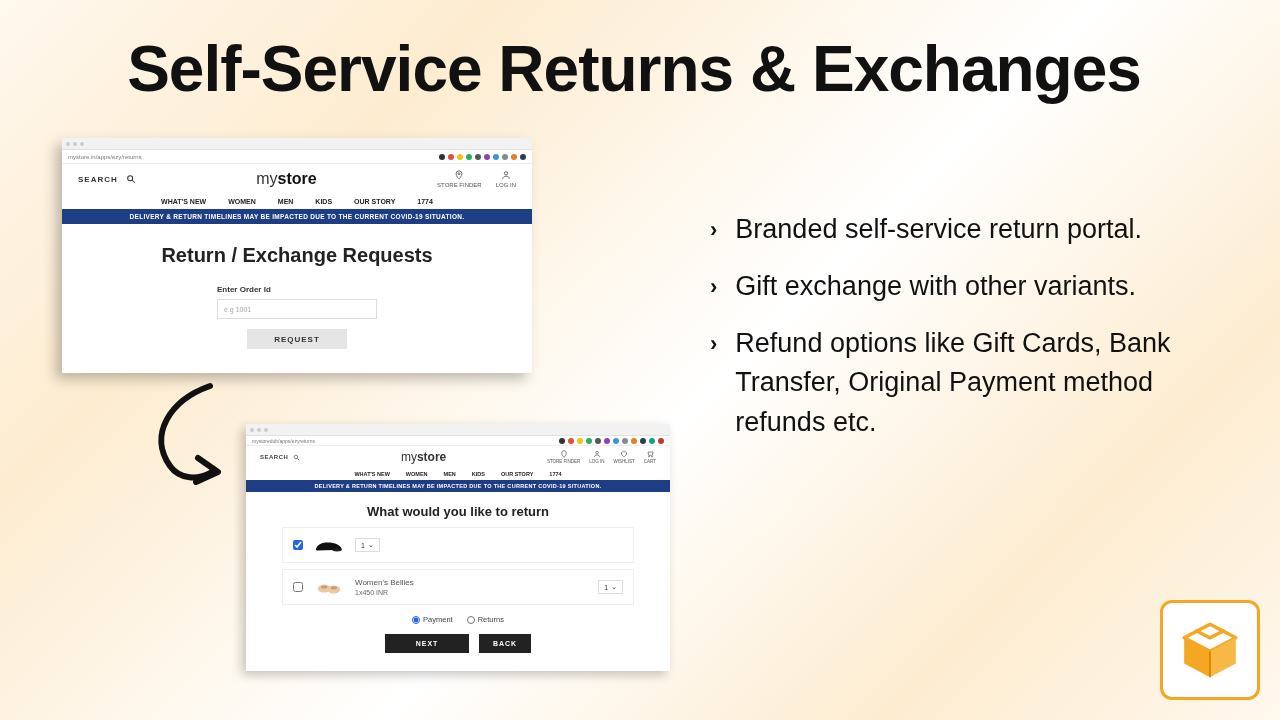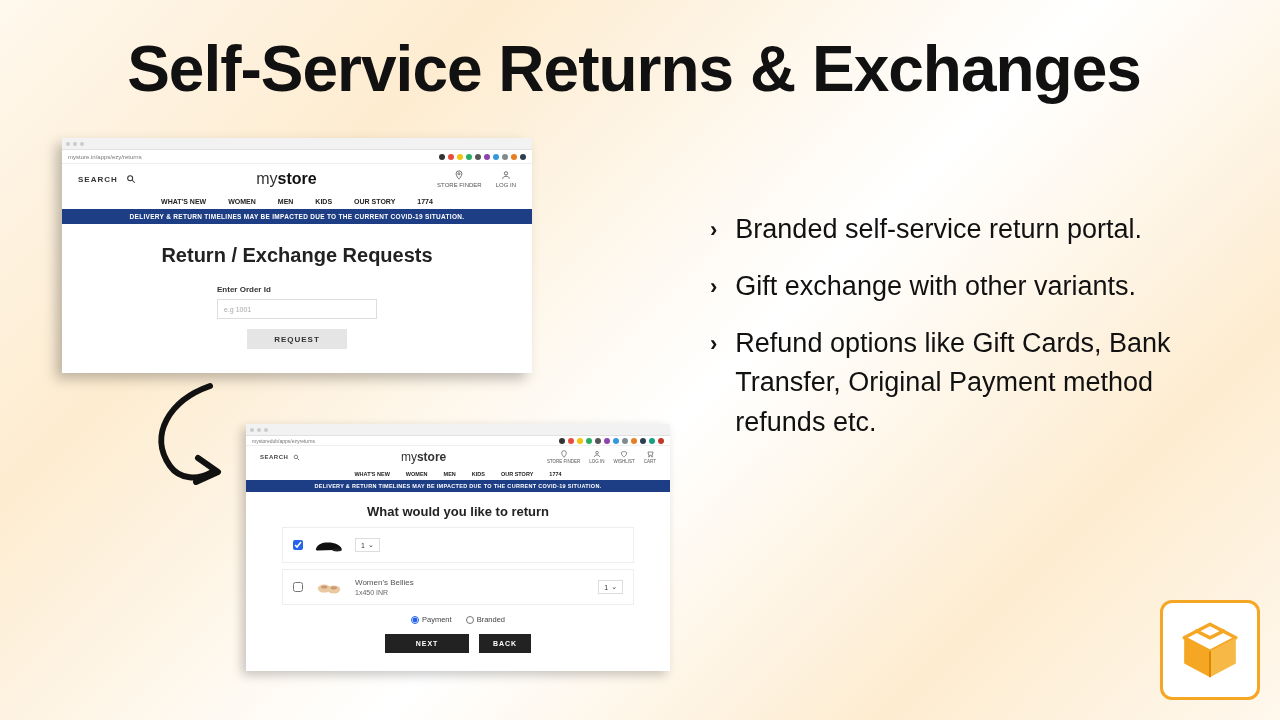--- a/index.html
+++ b/index.html
@@ -378,21 +378,21 @@
         </div>
     </div>
 
     <div class="radios">
       <label>
           <input type="radio" name="re" checked="" style="">
           <span>Payment</span>
         </label>
       <label>
           <input type="radio" name="re" style="">
-          <span>Branded</span>
+          <span>Returns</span>
         </label>
     </div>
 
     <div class="btns">
       <div class="btn">NEXT</div>
       <div class="btn back">BACK</div>
     </div>
   </div>
 </div>
 

